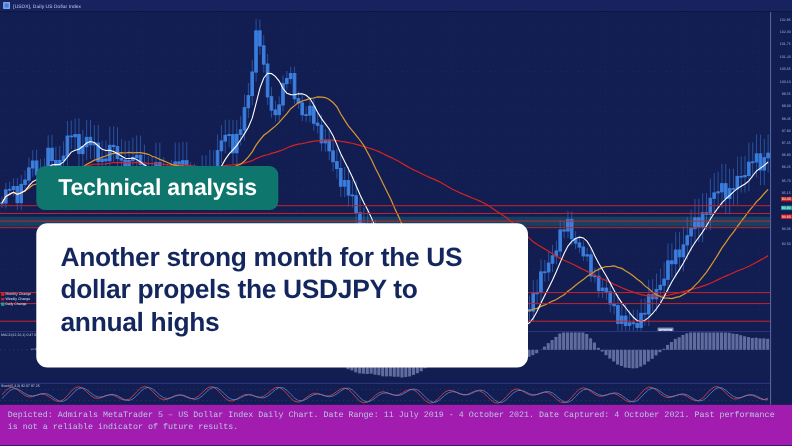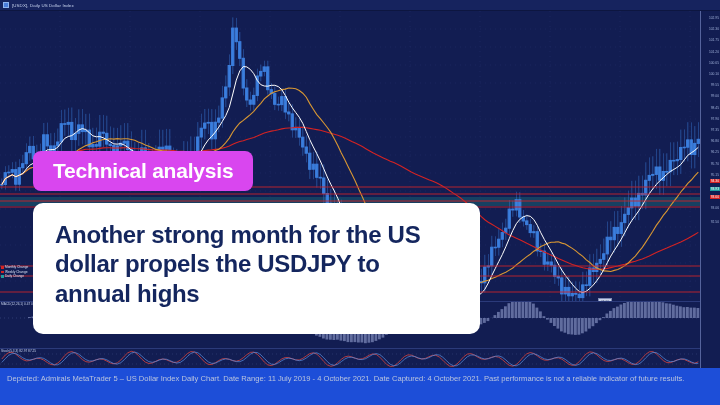--- a/index.html
+++ b/index.html
@@ -68,39 +68,39 @@
   }
   .time-chip{
     position:absolute; left:598px; top:287px; font-size:3.2px; color:#1a2550;
     background:#c9d2e8; border:1px solid #7f8cb5; padding:0.5px 2px; z-index:4;
     white-space:nowrap;
   }
 
   
   .badge{
     position:absolute; left:33px; top:151px; height:40px;
-    background:#d946ef; color:#fff; border-radius:8px;
+    background:#0f766e; color:#fff; border-radius:8px;
     display:flex; align-items:center; padding:0 20px;
     font-size:21px; font-weight:bold; letter-spacing:-0.2px;
     z-index:10;
   }
   .headline-card{
     position:absolute; left:33px; top:203px; width:447px; height:131px;
     background:#ffffff; border-radius:10px; z-index:9;
     padding:17px 22px 12px 22px;
   }
   .headline{
     color:#14265e; font-size:24px; font-weight:bold; line-height:1.22;
     letter-spacing:-0.3px;
   }
 
   
   .caption-bar{
     position:absolute; left:0; top:368px; width:720px; height:37px;
-    background:#1d4ed8; padding:5px 7px 0 7px;
+    background:#a21caf; padding:5px 7px 0 7px;font-family:Liberation Mono, monospace;
   }
   .caption-text{
     color:#b9c4de; font-size:7.6px; line-height:1.45;
   }
 </style>
 </head>
 <body>
 
 <div id="root">
 

